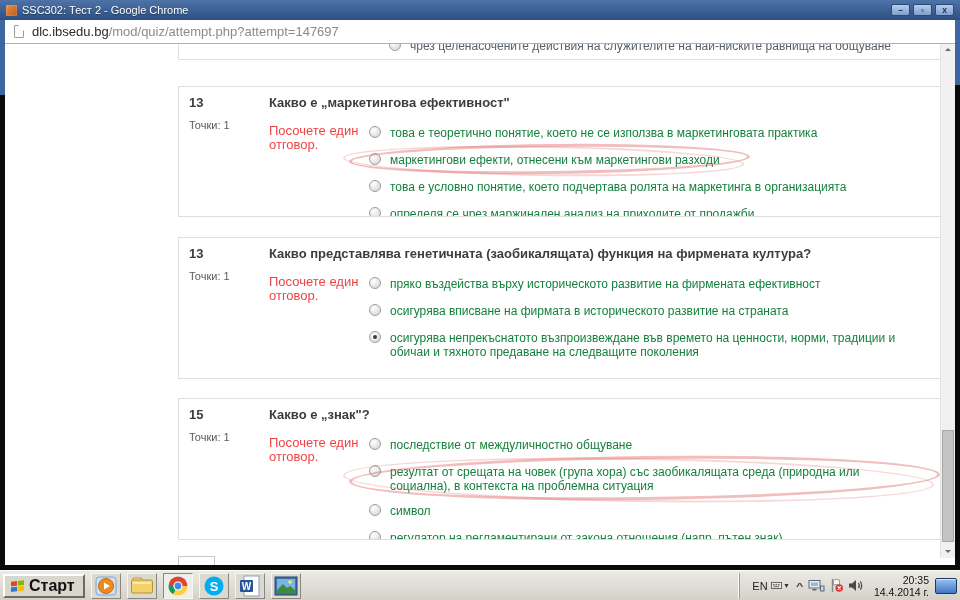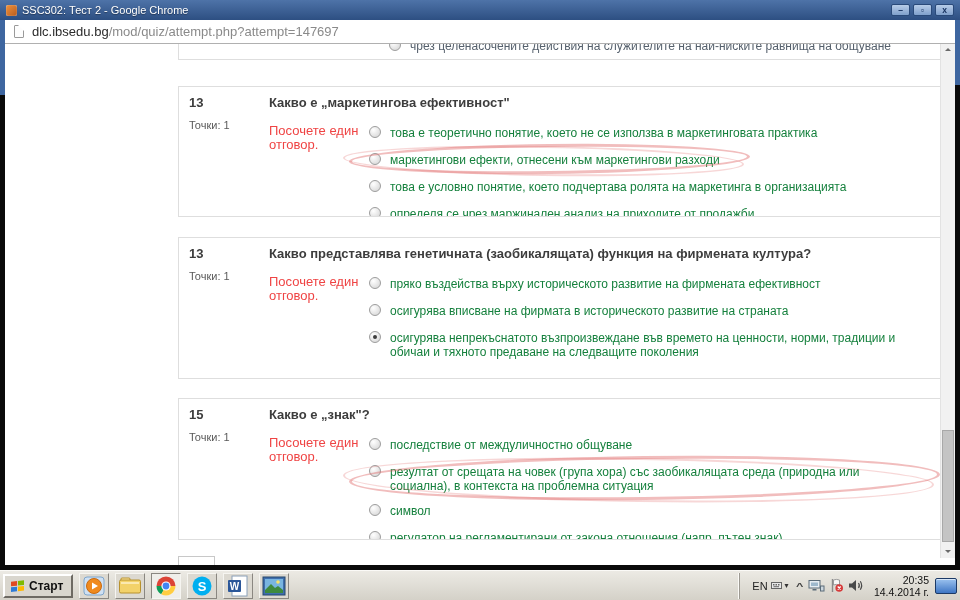--- a/index.html
+++ b/index.html
@@ -63,21 +63,21 @@
   .sb-arrow.up { top:0; } .sb-arrow.down { bottom:0; }
   .sb-arrow:after { content:""; position:absolute; left:4px; border:3.5px solid transparent; }
   .sb-arrow.up:after { top:4px; border-bottom-color:#6a6a6a; border-top-width:0; }
   .sb-arrow.down:after { top:6px; border-top-color:#6a6a6a; border-bottom-width:0; }
   #sb-thumb { position:absolute; left:1px; top:386px; width:12px; height:112px; background:#c4c4c4; border:1px solid #a8a8a8; }
 
   
   #taskbar { position:absolute; left:0; top:570px; width:960px; height:30px;
     background:linear-gradient(#eceae4,#d4d1c8); border-top:1px solid #fbfaf7; display:flex; align-items:center; padding:0 3px; z-index:40; }
   #start-btn { height:24px; padding:0 8px 0 5px; display:flex; align-items:center; gap:4px; background:#d9d6ce;
-    border:2px solid; border-color:#ffffff #6d6a63 #6d6a63 #ffffff; font-size:12px; font-weight:bold; color:#111; }
+    border:2px solid; border-color:#ffffff #6d6a63 #6d6a63 #ffffff; font-size:16px; font-weight:bold; color:#111; }
   .app-btn { width:30px; height:26px; margin-left:6px; display:flex; align-items:center; justify-content:center;
     background:#dcd9d1; border:1px solid; border-color:#f6f5f1 #8a8781 #8a8781 #f6f5f1; }
   .app-btn.active { background:#efeeea; border-color:#8a8781 #f6f5f1 #f6f5f1 #8a8781; }
   #tray { margin-left:auto; display:flex; align-items:center; height:26px; padding-left:8px;
     border-left:1px solid #9c9992; box-shadow:-1px 0 0 #fbfaf7; }
   #lang { font-size:11px; color:#222; display:flex; align-items:center; gap:3px; padding:0 4px; }
   #lang .caret { font-size:8px; color:#333; }
   #chevron { font-size:9px; font-weight:bold; color:#444; padding:0 4px; transform:scaleX(1.4); }
   .tray-icon { margin:0 2px; display:flex; align-items:center; }
   #clock { text-align:right; font-size:10.5px; line-height:12px; color:#111; margin:0 6px 0 8px; white-space:nowrap; }

